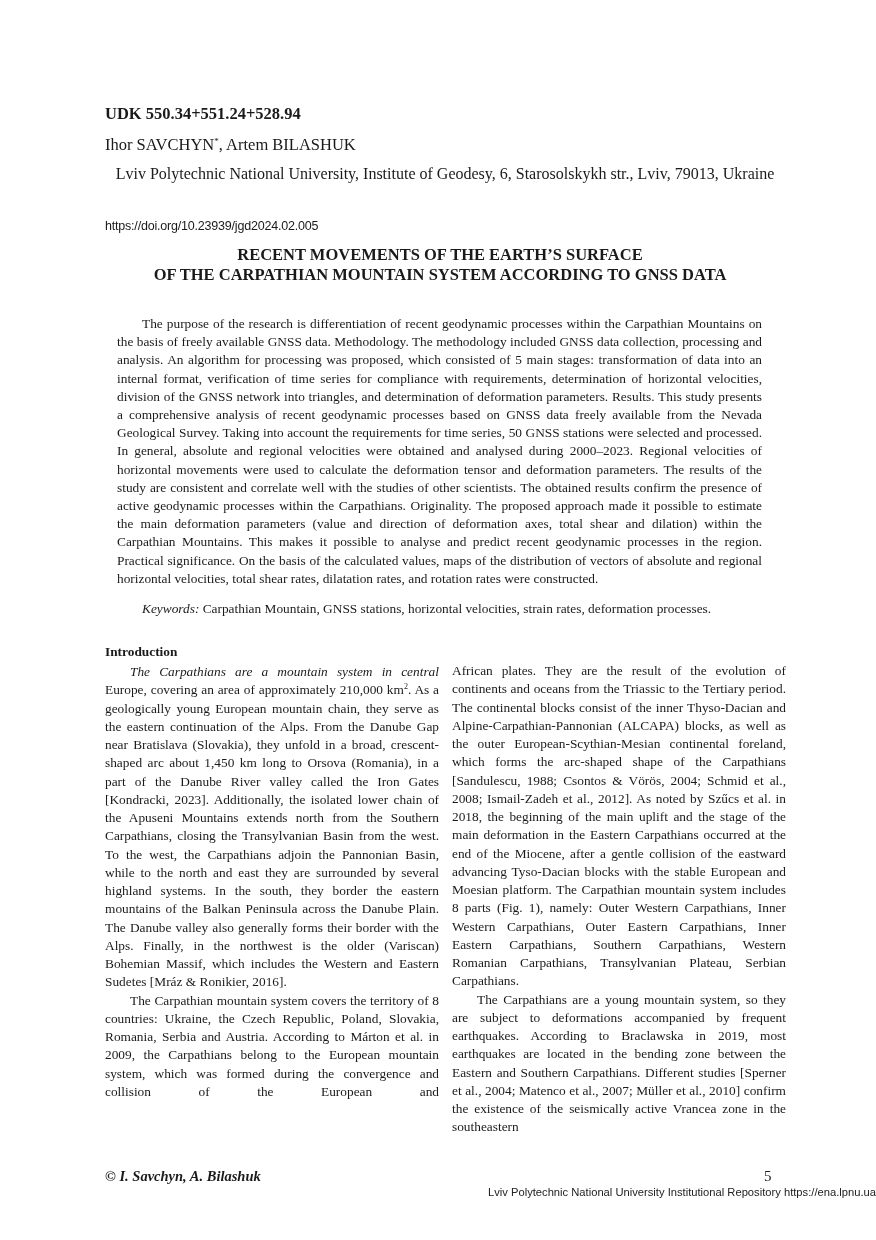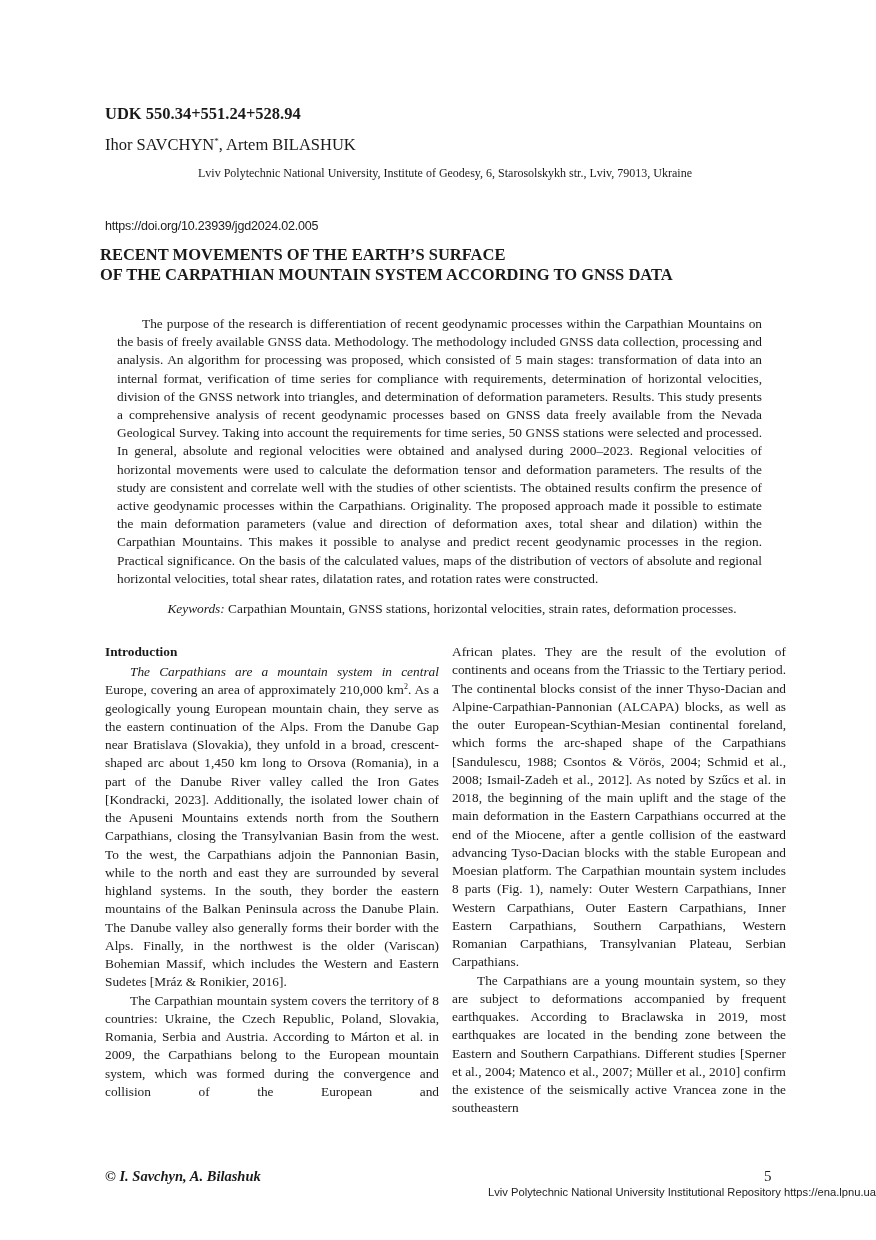--- a/index.html
+++ b/index.html
@@ -2,31 +2,31 @@
 <html><head>
 <meta charset="utf-8">
 <style>
   html, body { margin: 0; padding: 0; background: #ffffff; }
   body { width: 876px; height: 1240px; position: relative; overflow: hidden;
          font-family: "Liberation Serif", "DejaVu Serif", serif; color: #1a1a1a; }
   .abs { position: absolute; text-align: center; }
   .udk { left: 105px; top: 104px; font-size: 16.5px; font-weight: bold; }
   .authors { left: 105px; top: 135px; font-size: 16.5px; }
   .authors sup { font-size: 9px; vertical-align: super; line-height: 0; }
-  .affil { left: 105px; top: 165px; font-size: 12px; line-height: 17px; width: 680px; }
+  .affil { left: 105px; top: 165px; font-size: 16px; line-height: 17px; width: 680px; }
   .doi { left: 105px; top: 219px; font-size: 12.5px; font-family: "Liberation Sans", sans-serif; letter-spacing: -0.2px; }
-  .title { left: 100px; top: 245px; width: 680px; text-align: left; font-size: 16.5px; font-weight: bold; line-height: 20px; }
+  .title { left: 100px; top: 245px; width: 680px; text-align: center; font-size: 16.5px; font-weight: bold; line-height: 20px; }
   .abstract { left: 105px; top: 303px; width: 669px; font-size: 13.35px; line-height: 18.2px; text-align: justify; }
   .abstract p { margin: 12px; text-indent: 25px; }
-  .abstract p.kw { text-align: center; }
+  .abstract p.kw { text-align: left; }
   .col { top: 643px; width: 334px; font-size: 13.35px; line-height: 18.25px; text-align: justify; }
   .col.left { left: 105px; }
   .col.right { left: 452px; }
   .col p { margin: 0; text-indent: 25px; }
-  .col p.noindent { text-indent: 0; }
+  .col p.noindent { text-indent: 0; margin-top: 19px; }
   .col h2 { margin: 0 0 2px 0; font-size: 13.35px; font-weight: bold; text-align: left; line-height: 18px; }
   .footer-left { left: 105px; top: 1168px; font-size: 14.5px; font-weight: bold; font-style: italic; }
   .footer-page { left: 764px; top: 1168px; font-size: 15px; }
   .repo { left: 0; width: 876px; top: 1186px; text-align: right; font-size: 11.2px; font-family: "Liberation Sans", sans-serif; color: #222; }
   .lastline { text-align-last: justify; }
 </style>
 </head>
 <body>
 
 <div class="abs udk">UDK 550.34+551.24+528.94</div>

